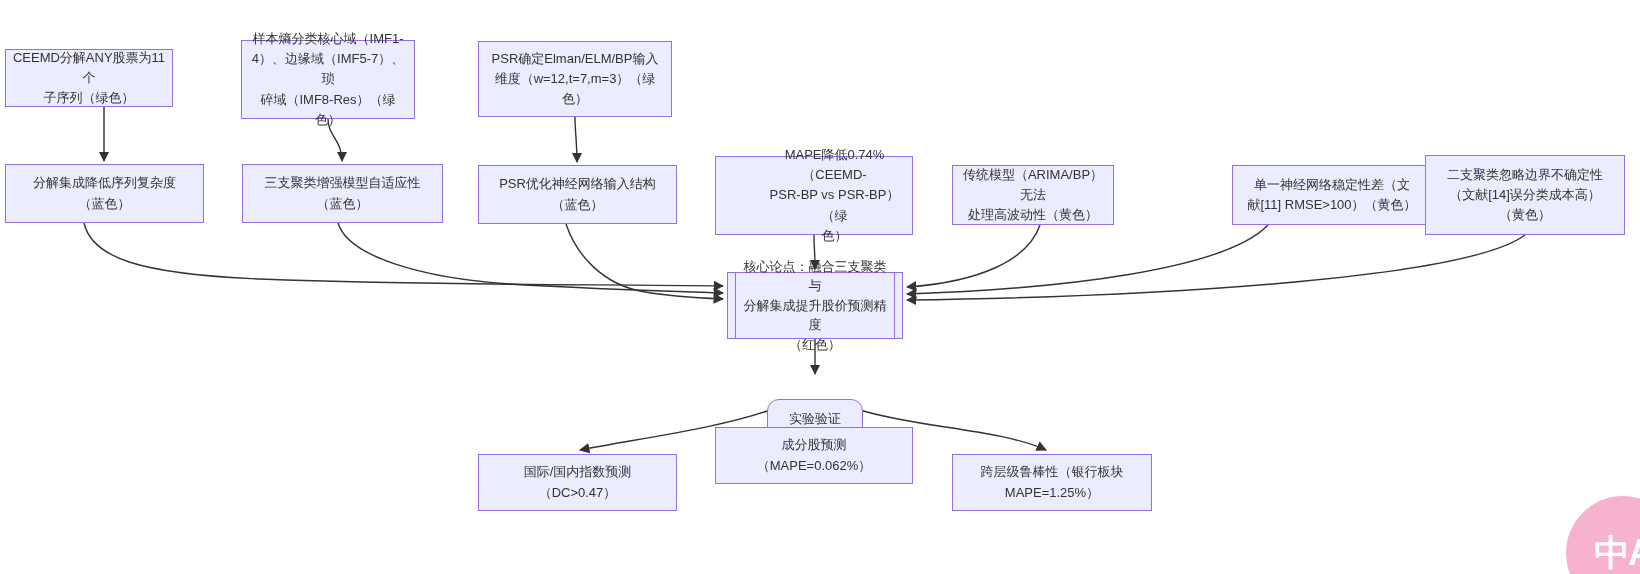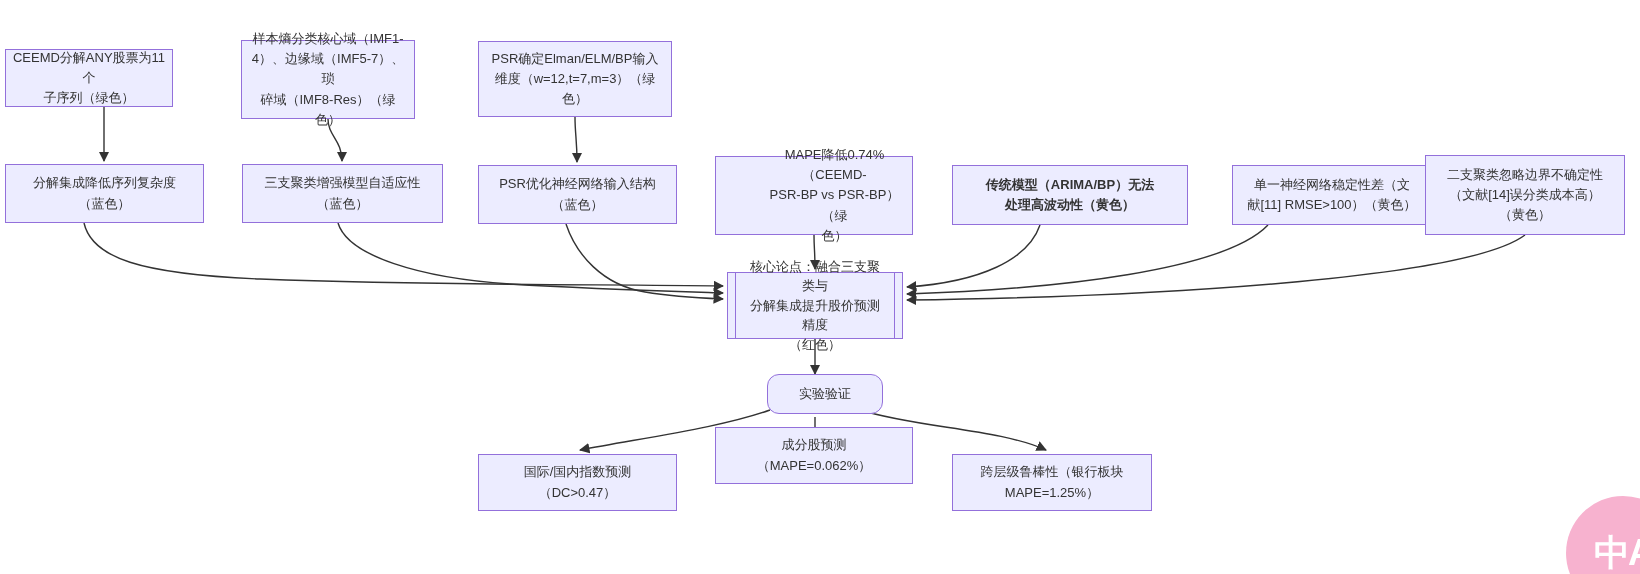--- a/index.html
+++ b/index.html
@@ -21,41 +21,41 @@
     font-size: 13px;
     line-height: 1.55;
     display: flex;
     align-items: center;
     justify-content: center;
     text-align: center;
     white-space: pre-line;
     padding: 2px 6px;
   }
   
-  .node.subroutine { padding: 2px 20px; line-height: 1.5; }
+  .node.subroutine { padding: 2px 14px; line-height: 1.5; }
   .node.subroutine .sideline {
     position: absolute; top: 0; bottom: 0; width: 1px;
     background: #9370DB;
   }
   .node.subroutine .sideline.left  { left: 7px; }
   .node.subroutine .sideline.right { right: 7px; }
 
   
   .n-ceemd      { left: 5px;    top: 49px;  width: 168px; height: 58px; }
   .n-entropy    { left: 241px;  top: 40px;  width: 174px; height: 79px; }
   .n-psrdim     { left: 478px;  top: 41px;  width: 194px; height: 76px; }
   .n-decomp     { left: 5px;    top: 164px; width: 199px; height: 59px; }
   .n-twc        { left: 242px;  top: 164px; width: 201px; height: 59px; }
   .n-psropt     { left: 478px;  top: 165px; width: 199px; height: 59px; }
   .n-mape       { left: 715px;  top: 156px; width: 198px; height: 79px; padding-left: 47px; }
-  .n-trad       { left: 952px;  top: 165px; width: 236px; height: 60px; font-weight: bold; }
+  .n-trad       { left: 952px;  top: 165px; width: 162px; height: 60px; }
   .n-singlenn   { left: 1232px; top: 165px; width: 200px; height: 60px; }
   .n-twoway     { left: 1425px; top: 155px; width: 200px; height: 80px; }
   .n-core       { left: 727px;  top: 272px; width: 176px; height: 67px; }
-  .n-exp        { left: 767px;  top: 374px; width: 116px;  height: 40px; border-radius: 12px; }
+  .n-exp        { left: 767px;  top: 399px; width: 96px;  height: 40px; border-radius: 12px; }
   .n-index      { left: 478px;  top: 454px; width: 199px; height: 57px; }
   .n-stock      { left: 715px;  top: 427px; width: 198px; height: 57px; }
   .n-robust     { left: 952px;  top: 454px; width: 200px; height: 57px; }
 
   .translate-badge {
     position: absolute;
     left: 1566px; top: 496px;
     width: 114px; height: 114px;
     border-radius: 50%;
     background: #F7B2CF;

